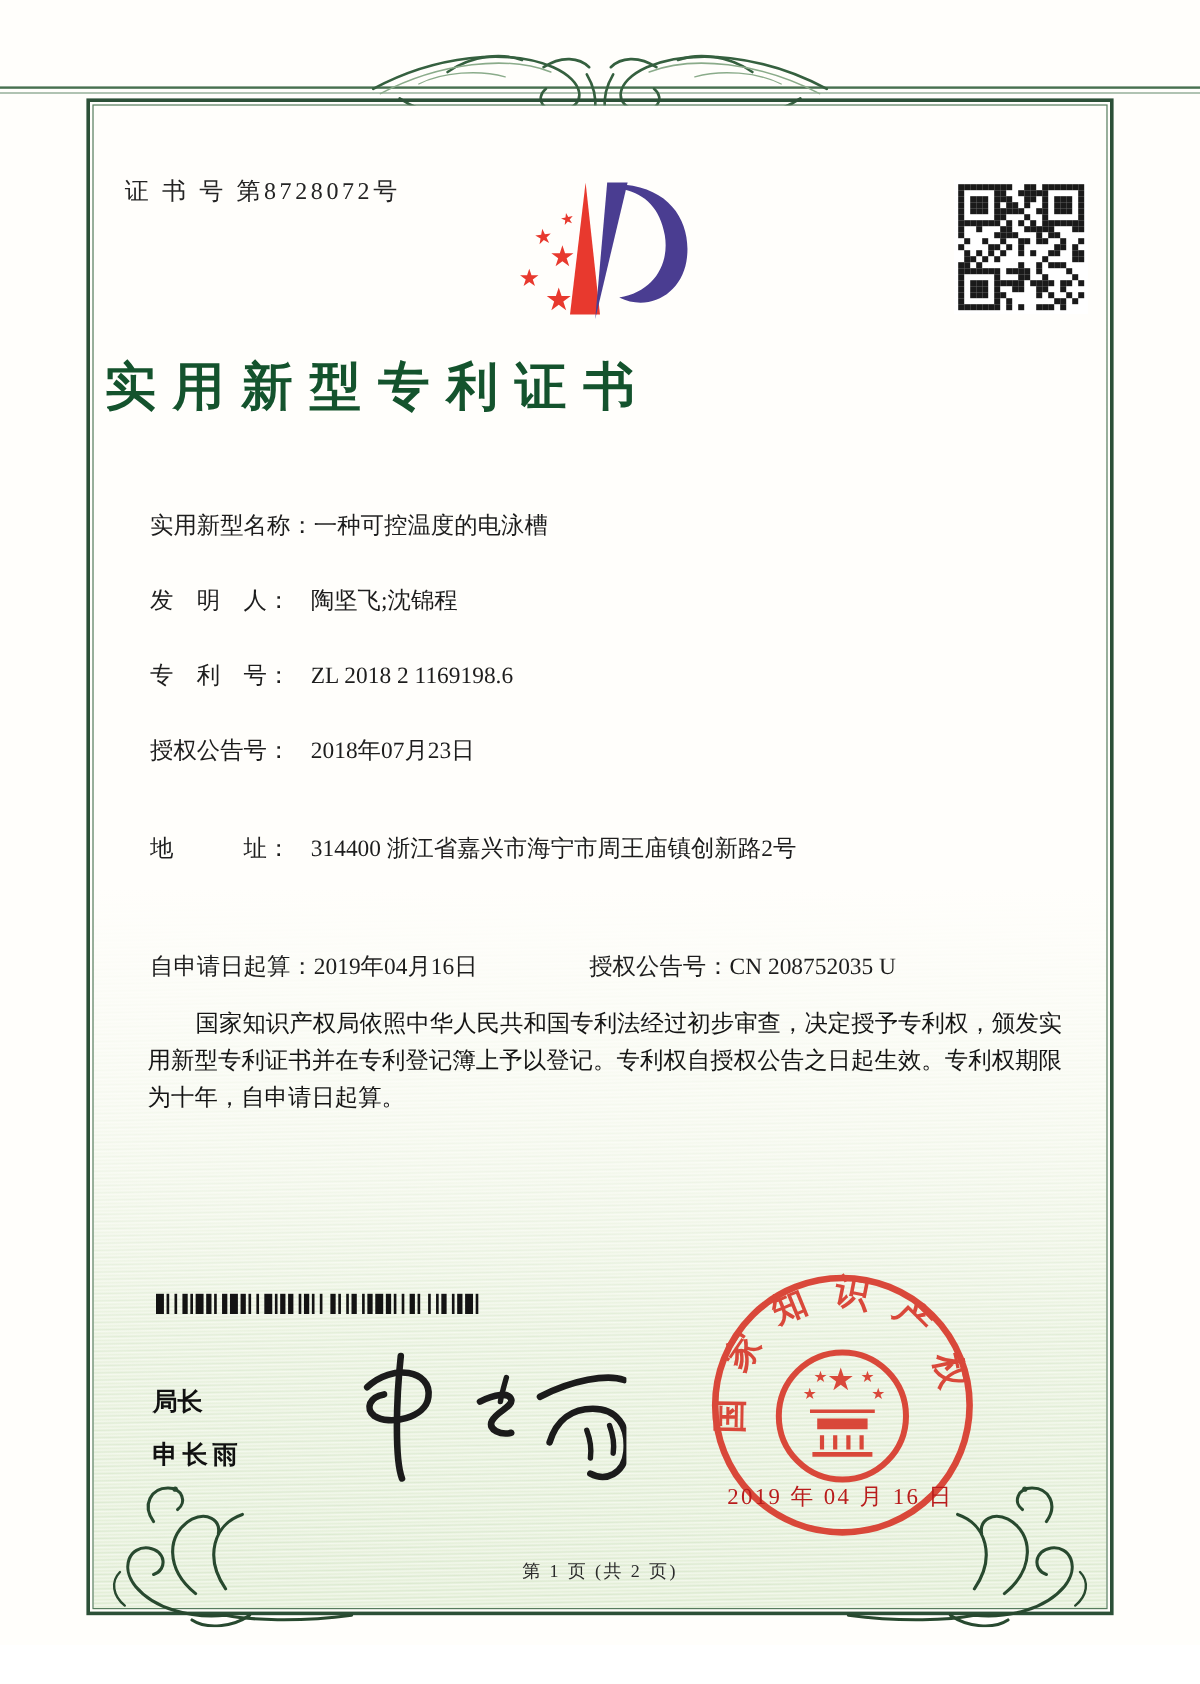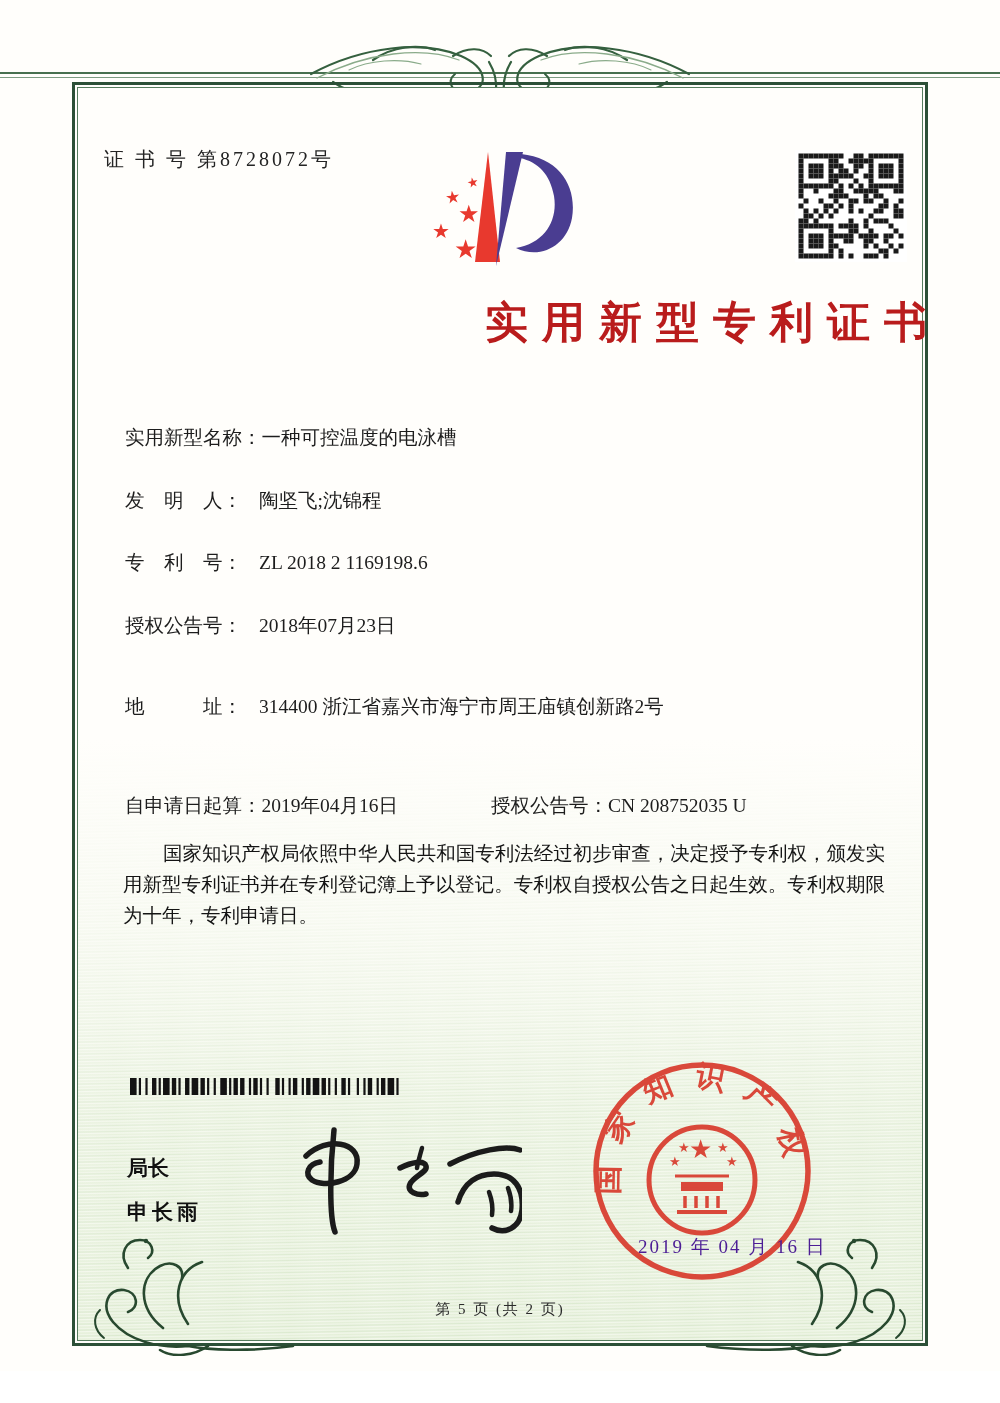--- a/index.html
+++ b/index.html
@@ -23,43 +23,43 @@
 
   .corner-flourish{position:absolute;top:1228px;}
   .corner-flourish.left{left:68px;}
   .corner-flourish.right{left:702px;transform:scaleX(-1);}
 
   .cert-no{position:absolute;left:104px;top:146px;font-size:20px;letter-spacing:3px;color:#242424;}
 
   .logo{position:absolute;left:428px;top:146px;}
   .qr{position:absolute;left:795px;top:150px;}
 
-  .title{position:absolute;left:73px;top:294px;width:854px;text-align:right;
-    font-size:43px;font-weight:700;letter-spacing:14px;padding-left:14px;color:#b91c1c;}
+  .title{position:absolute;left:73px;top:294px;width:854px;text-align:left;
+    font-size:43px;font-weight:700;letter-spacing:14px;padding-left:14px;color:#14532d;}
 
   .row{position:absolute;left:125px;font-size:19.5px;color:#1d1d1d;white-space:nowrap;}
   .row .lbl{display:inline-block;min-width:134px;}
   .row .second{position:absolute;left:366px;top:0;}
   .r0{top:424px}.r1{top:487px}.r2{top:549px}.r3{top:612px}.r4{top:674px}.r5{top:693px}.r6{top:792px}
 
   .paras{position:absolute;left:123px;top:838px;width:762px;font-size:19.5px;
     line-height:31px;color:#141414;text-align:justify;}
   .paras p{margin:0;text-indent:2.05em;}
 
   .barcode{position:absolute;left:130px;top:1078px;}
 
   .director-title{position:absolute;left:127px;top:1154px;font-family:"Liberation Sans","DejaVu Sans",sans-serif;
     font-weight:700;font-size:21px;color:#111;}
   .director-name{position:absolute;left:127px;top:1198px;font-family:"Liberation Sans","DejaVu Sans",sans-serif;
     font-weight:700;font-size:21px;letter-spacing:4px;color:#111;}
 
   .signature{position:absolute;left:272px;top:1122px;}
 
   .seal{position:absolute;left:585px;top:1054px;opacity:.92;}
-  .issue-date{position:absolute;left:606px;top:1234px;font-size:19px;letter-spacing:2px;color:#4c1d95;z-index:5;margin-left:32px;}
+  .issue-date{position:absolute;left:606px;top:1234px;font-size:19px;letter-spacing:2px;color:#b91c1c;z-index:5;}
 
   .page-indicator{position:absolute;left:73px;top:1300px;width:854px;text-align:center;
     font-size:15px;letter-spacing:2px;color:#2b2b2b;}
   .back-note{position:absolute;left:0;top:1362px;width:940px;text-align:center;
     font-size:17px;letter-spacing:2px;color:#222;}
 </style>
 </head>
 <body>
 
 <div id="page">
@@ -348,21 +348,21 @@
   </div>
   <div class="row r5">
     <span class="lbl">地　　　址：</span><span>314400 浙江省嘉兴市海宁市周王庙镇创新路2号</span>
   </div>
   <div class="row r6">
     <span class="lbl">自申请日起算：</span><span>2019年04月16日</span>
     <span class="second"><span>授权公告号：</span><span>CN 208752035 U</span></span>
   </div>
 
   <div class="paras">
-    <p>国家知识产权局依照中华人民共和国专利法经过初步审查，决定授予专利权，颁发实用新型专利证书并在专利登记簿上予以登记。专利权自授权公告之日起生效。专利权期限为十年，专利申请日。</p>
+    <p>国家知识产权局依照中华人民共和国专利法经过初步审查，决定授予专利权，颁发实用新型专利证书并在专利登记簿上予以登记。专利权自授权公告之日起生效。专利权期限为十年，自申请日起算。</p>
   </div>
 
   <svg class="barcode" id="barcode" width="273" height="17" preserveAspectRatio="none" viewBox="0 0 235.60000000000028 17">
       <rect x="0" y="0" width="5.699999999999999" height="17" fill="#131313"></rect>
       <rect x="7.6" y="0" width="1.9" height="17" fill="#131313"></rect>
       <rect x="13.3" y="0" width="1.9" height="17" fill="#131313"></rect>
       <rect x="19" y="0" width="3.8" height="17" fill="#131313"></rect>
       <rect x="24.7" y="0" width="1.9" height="17" fill="#131313"></rect>
       <rect x="28.499999999999996" y="0" width="5.699999999999999" height="17" fill="#131313"></rect>
       <rect x="36.099999999999994" y="0" width="3.8" height="17" fill="#131313"></rect>
@@ -432,21 +432,21 @@
       <text x="141" y="112" font-size="13" stroke="none">★</text>
       <path d="M90 122 L144 122" stroke-width="3" fill="none"></path>
       <path d="M96 128 h42 v9 h-42 z" stroke="none"></path>
       <path d="M100 142 v12 M111 142 v12 M122 142 v12 M133 142 v12" stroke-width="3.5" fill="none"></path>
       <path d="M92 158 h50" stroke-width="4" fill="none"></path>
     </g>
   </svg>
 
   <div class="issue-date">2019 年 04 月 16 日</div>
 
-  <div class="page-indicator">第 5 页 (共 2 页)</div>
+  <div class="page-indicator">第 1 页 (共 2 页)</div>
 
   <svg class="corner-flourish left" width="230" height="128" viewBox="0 0 230 128" fill="none" stroke="#28492f" stroke-width="2.6" stroke-linecap="round">
     <path d="M225 118 C180 124 140 122 120 118 C90 121 60 112 45 94 C32 78 40 60 56 62 C70 64 72 80 60 84"></path>
     <path d="M95 100 C70 80 70 50 92 38 C104 32 116 38 114 50"></path>
     <path d="M120 96 C102 70 110 42 134 34"></path>
     <path d="M140 118 C126 128 104 130 92 122"></path>
     <path d="M60 40 C50 26 58 12 72 12 C84 12 88 24 80 30"></path>
     <circle cx="78" cy="13" r="2.2" fill="#28492f" stroke="none"></circle>
     <path d="M36 110 C26 102 24 90 32 82" stroke-width="2"></path>
   </svg>

